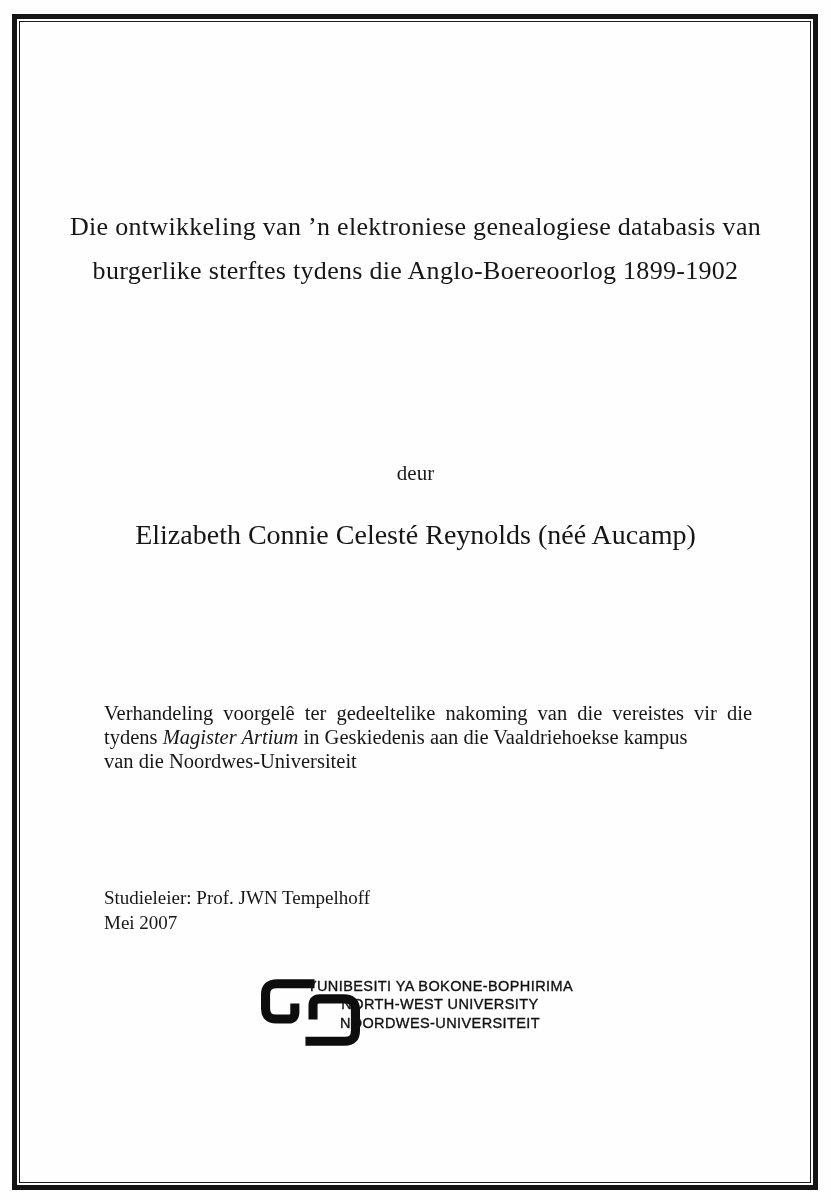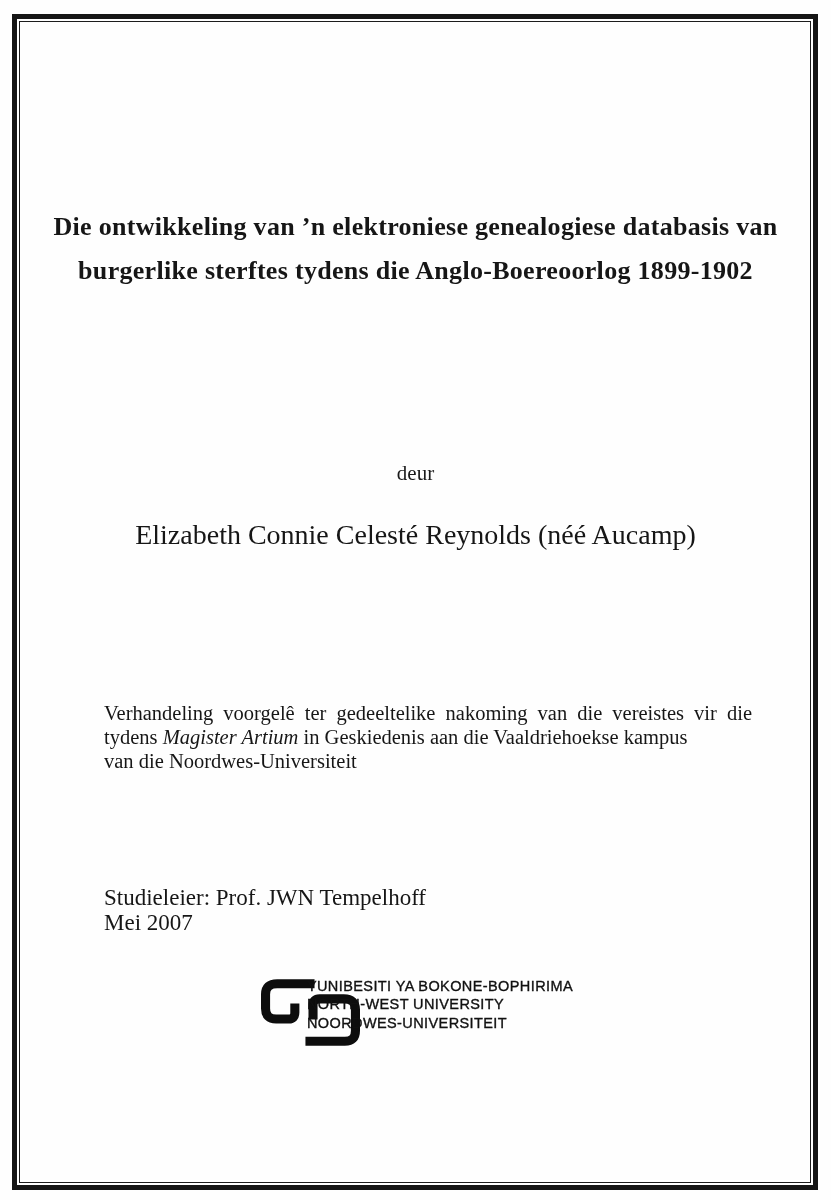--- a/index.html
+++ b/index.html
@@ -39,21 +39,20 @@
   .thesis-title {
     position: absolute;
     left: 40px;
     right: 40px;
     top: 205px;
     text-align: center;
     font-size: 26px;
     line-height: 44px;
     letter-spacing: 0.3px;
     color: #161616;
-    font-weight: bold;
   }
   
   .byline {
     position: absolute;
     left: 0;
     right: 0;
     top: 437px;
     text-align: center;
     font-size: 21px;
     line-height: 24px;
@@ -84,38 +83,38 @@
     text-align: justify;
     text-align-last: justify;
     margin-top: 40px;
   }
   .submission .italic { font-style: italic; }
   
   .supervisor-block {
     position: absolute;
     left: 104px;
     top: 885px;
-    font-size: 23px;
+    font-size: 19px;
     line-height: 25px;
     color: #161616;
   }
   
   .logo-mark {
     position: absolute;
     left: 261px;
     top: 979px;
     width: 99px;
     height: 71px;
   }
   .logo-mark svg { display: block; width: 99px; height: 71px; }
   .logo-wordmark {
     position: absolute;
     right: 258px;
     top: 977px;
-    text-align: left;
+    text-align: center;
     font-family: "Liberation Sans", "DejaVu Sans", sans-serif;
     font-size: 14.5px;
     font-weight: 400;
     line-height: 18.4px;
     letter-spacing: 0.4px;
     color: #111111;
     -webkit-text-stroke: 0.35px #111111;
     white-space: nowrap;
   }
 </style>

